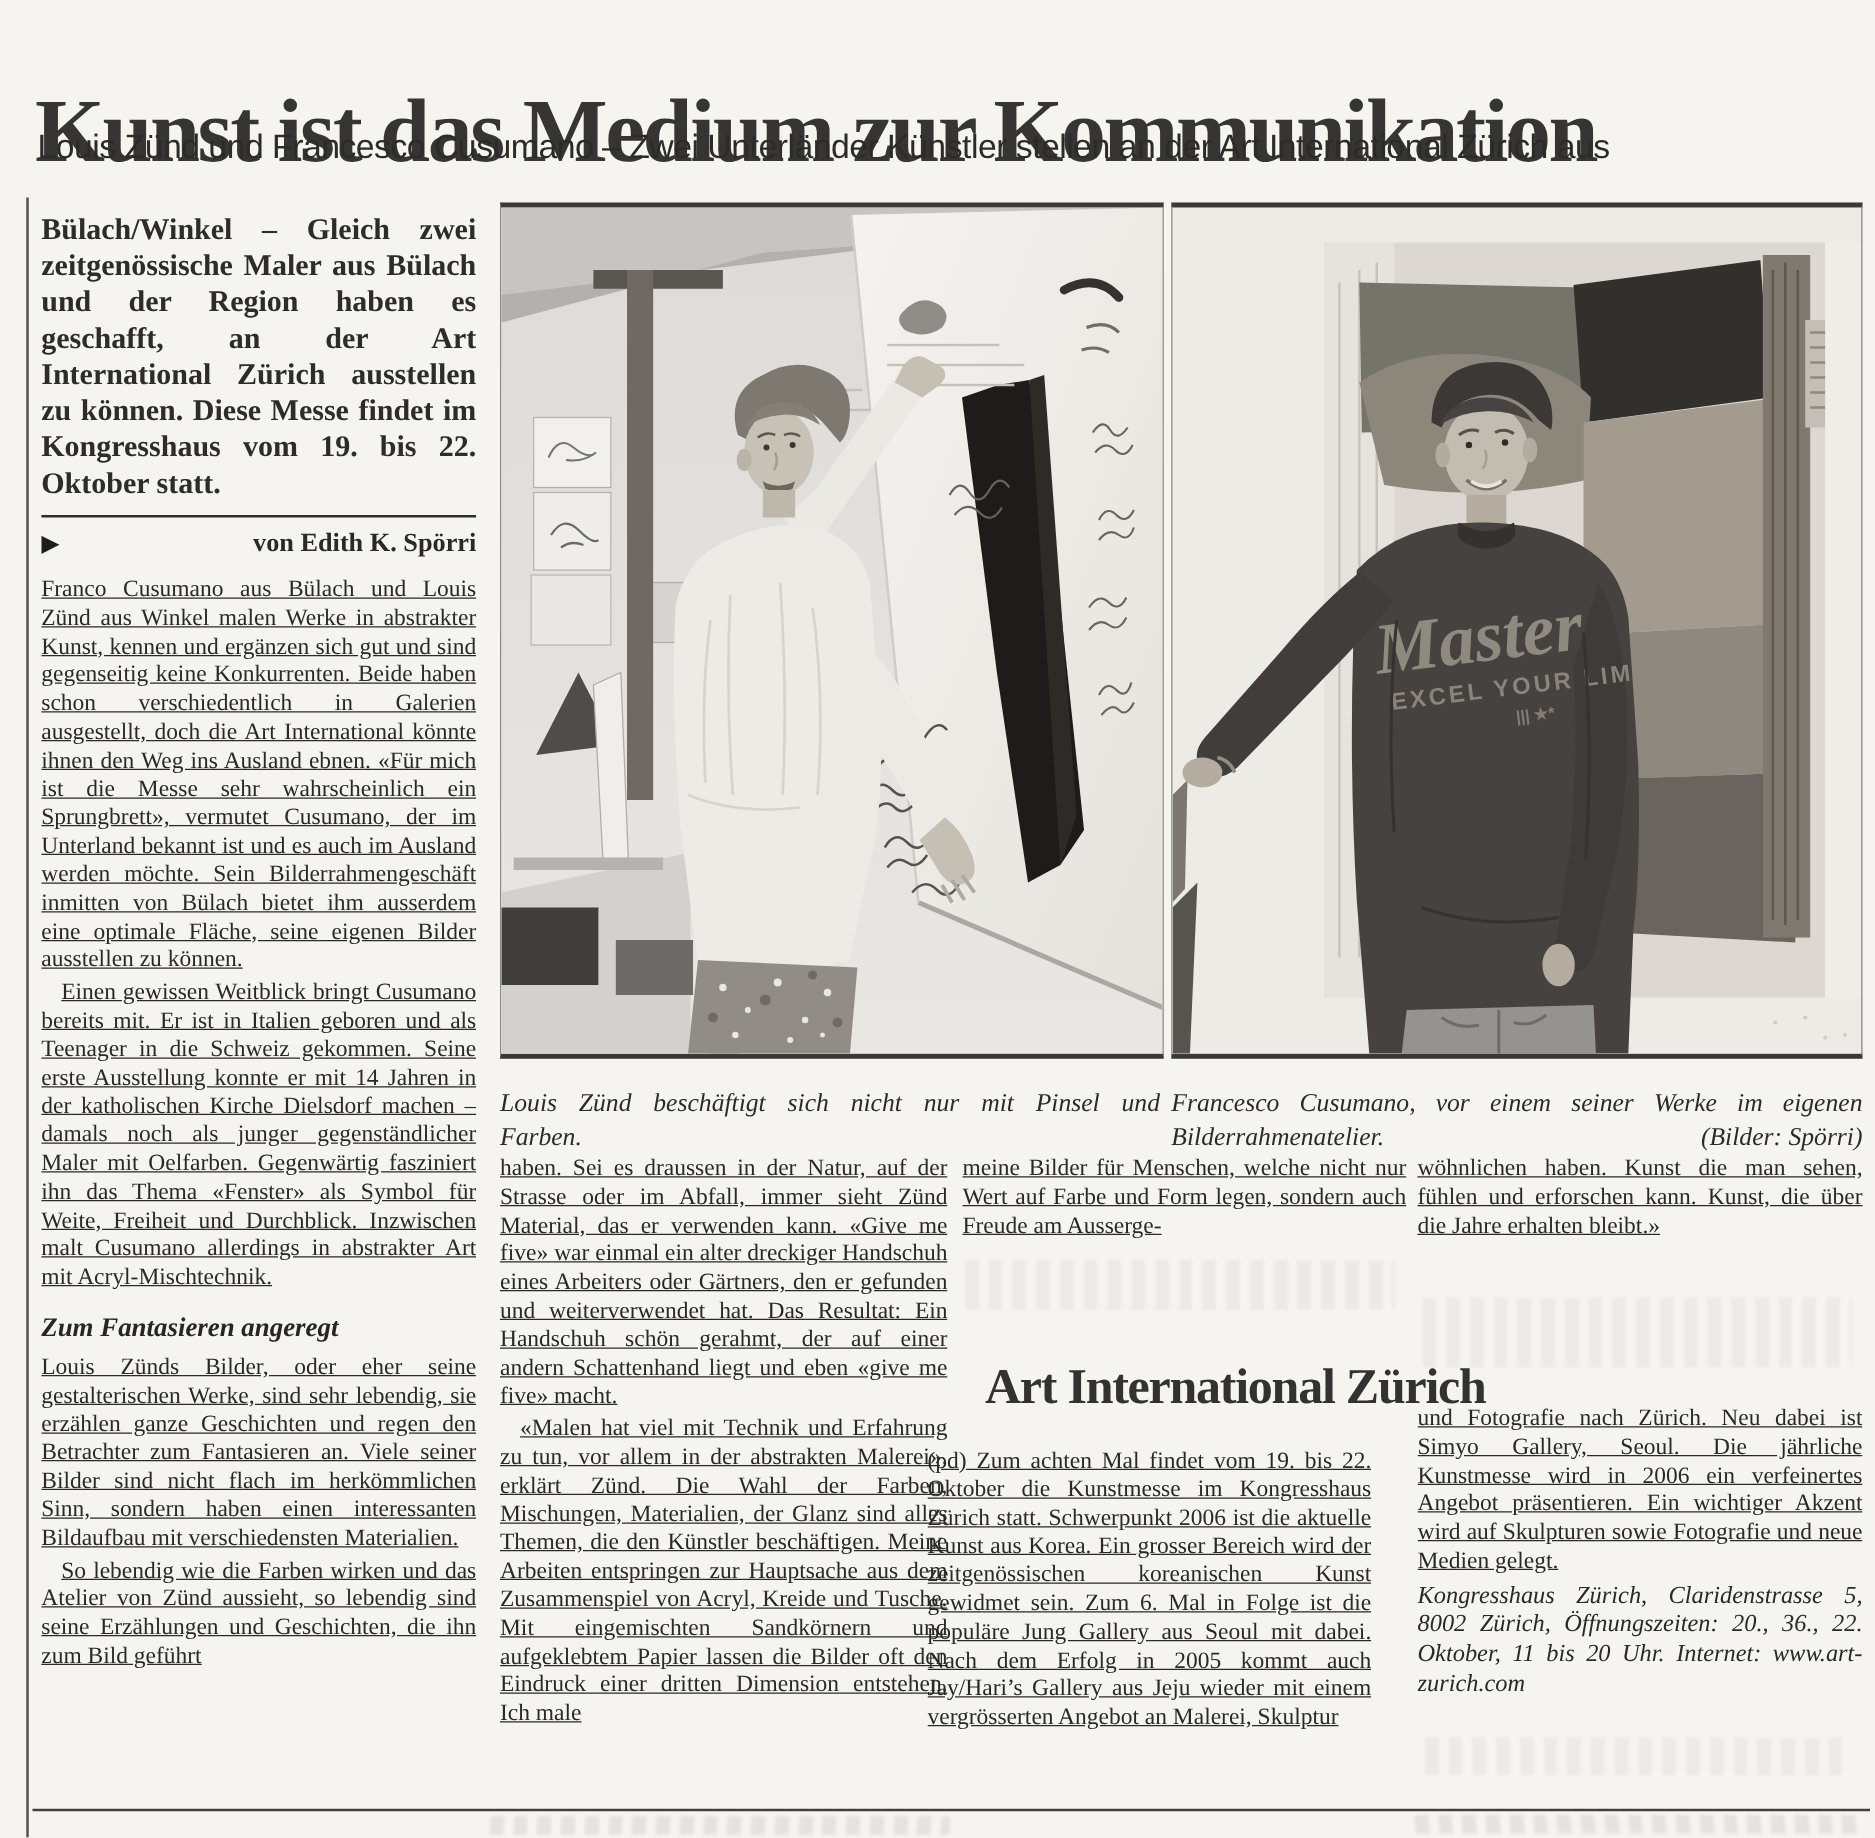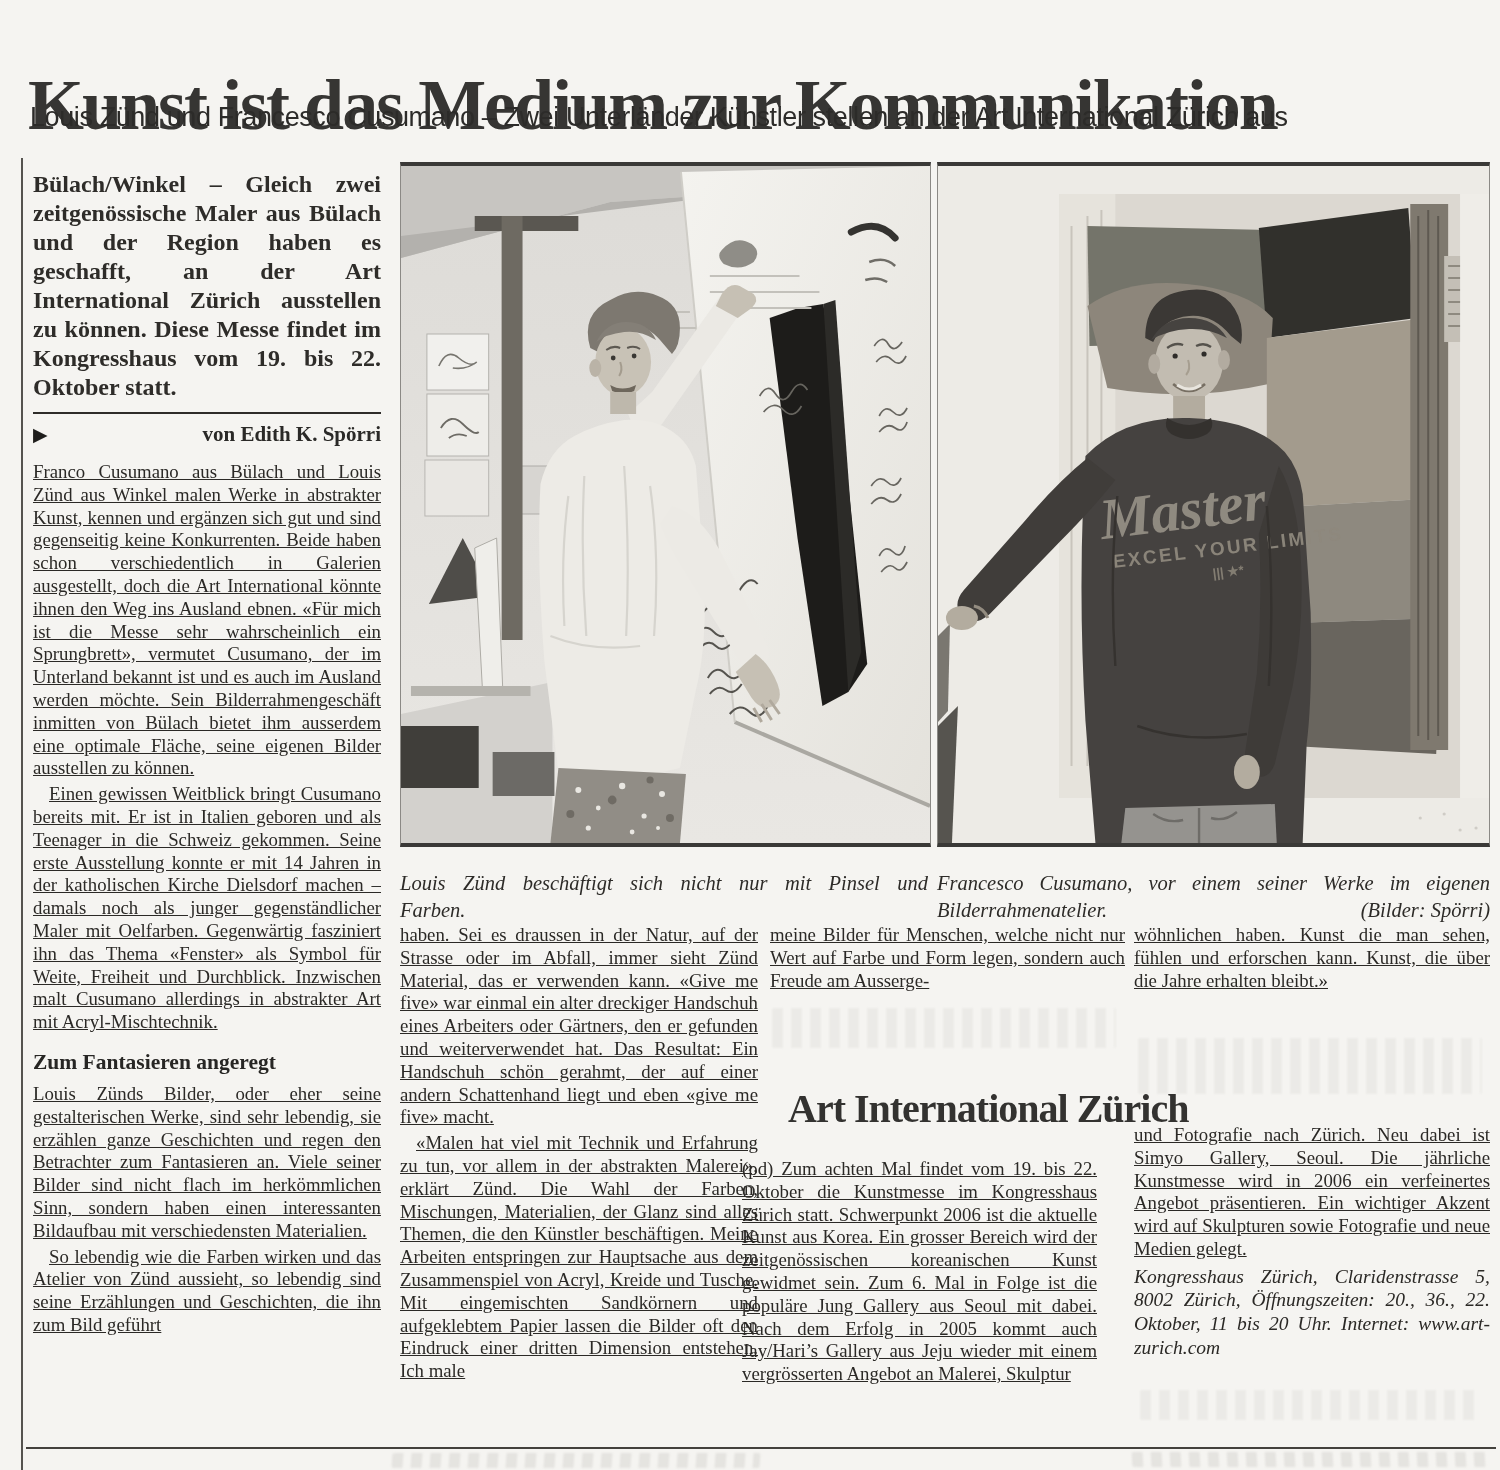--- a/index.html
+++ b/index.html
@@ -38,21 +38,21 @@
   }
   .byline-row{
     border-top:2.5px solid #2e2c29;
     padding-top:8px;margin:0 0 14px 0;
     display:flex;justify-content:space-between;align-items:baseline;
   }
   .byline-arrow{font-size:19px;color:#1e1d1b;font-family:"DejaVu Sans",sans-serif;}
   .byline{font-size:21px;font-weight:700;color:#2a2927;}
   .subhead2{
     font-size:21.5px;font-weight:700;color:#272624;
-    margin:16px 0 8px 0;text-align:left;
+    margin:16px 0 8px 0;text-align:left;font-style:italic;
   }
   
   .photo{
     box-sizing:border-box;overflow:hidden;background:#e5e3df;
     border-top:4px solid #3a3937;border-bottom:4px solid #3a3937;
     border-left:1px solid #8b8985;border-right:1px solid #8b8985;
   }
   .photo svg{display:block;width:100%;height:100%;}
   .caption{
     font-style:italic;font-size:20.5px;line-height:27px;color:#2d2b28;margin-top:14px;

